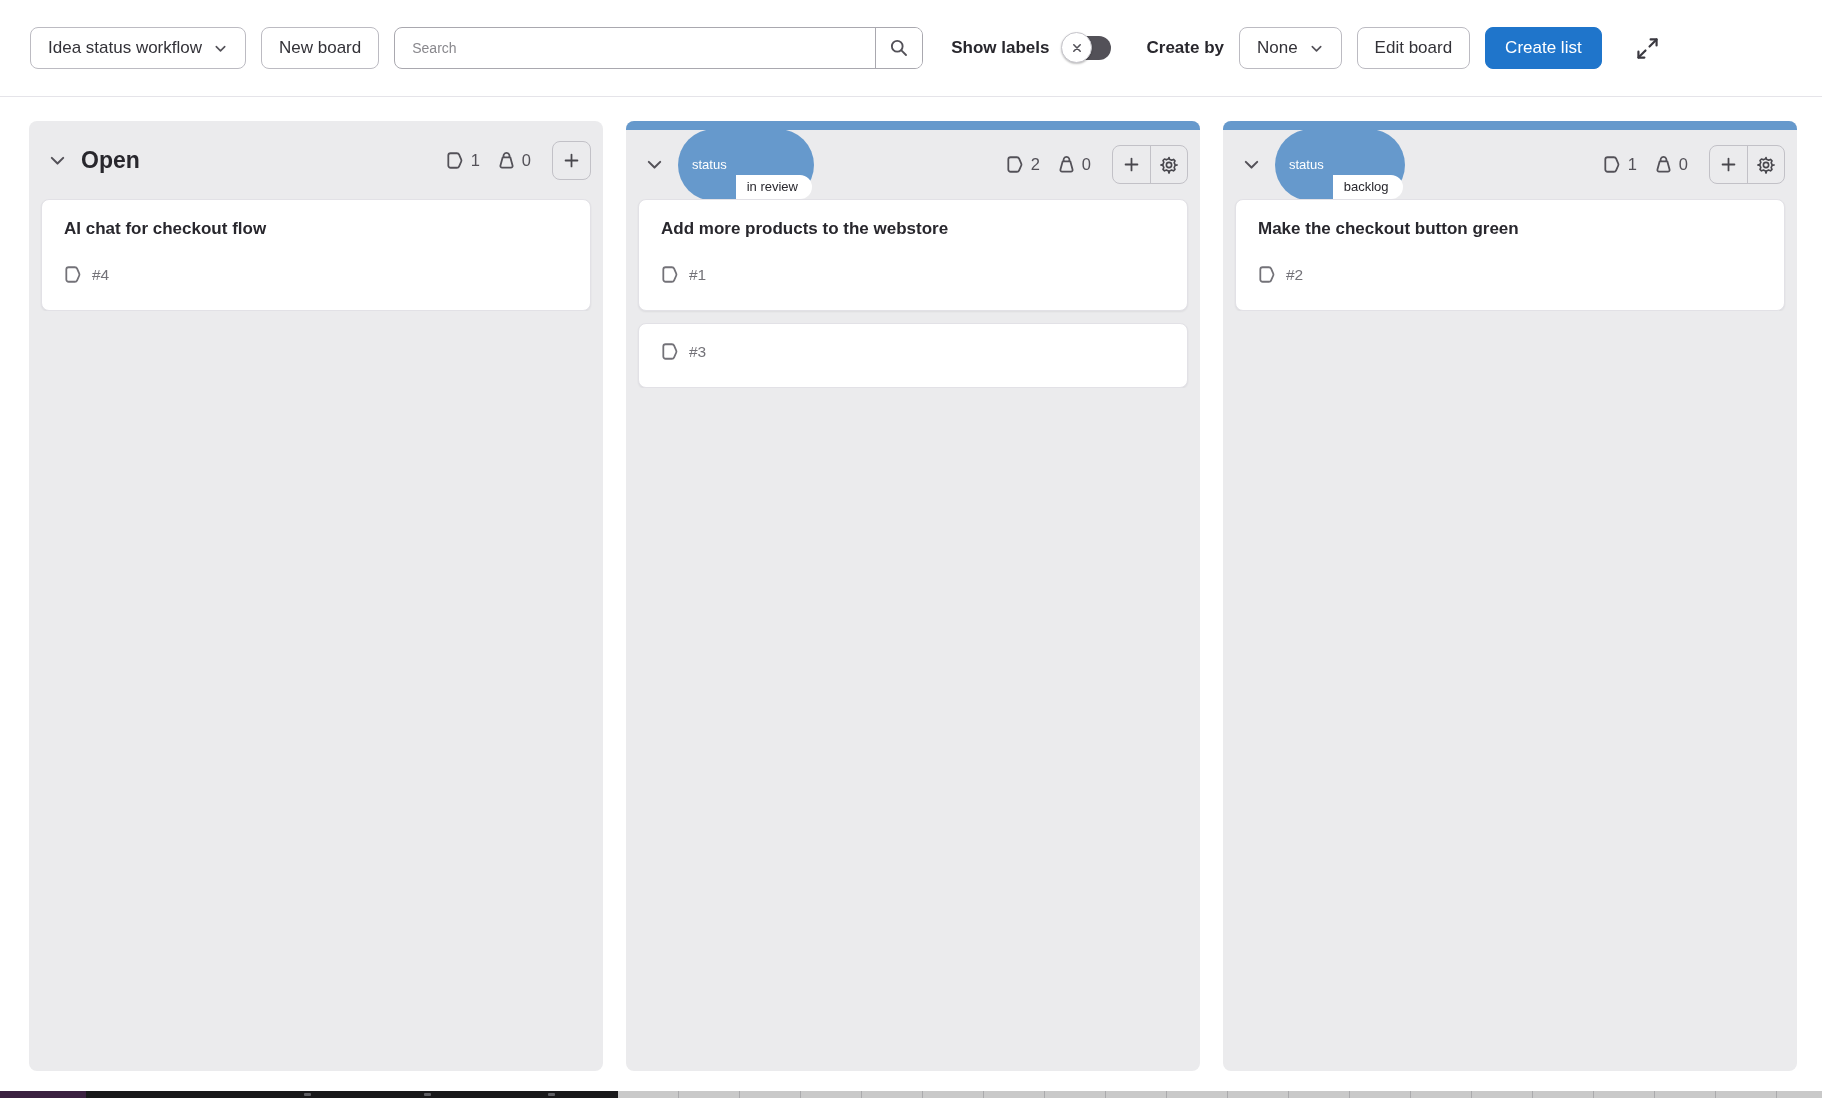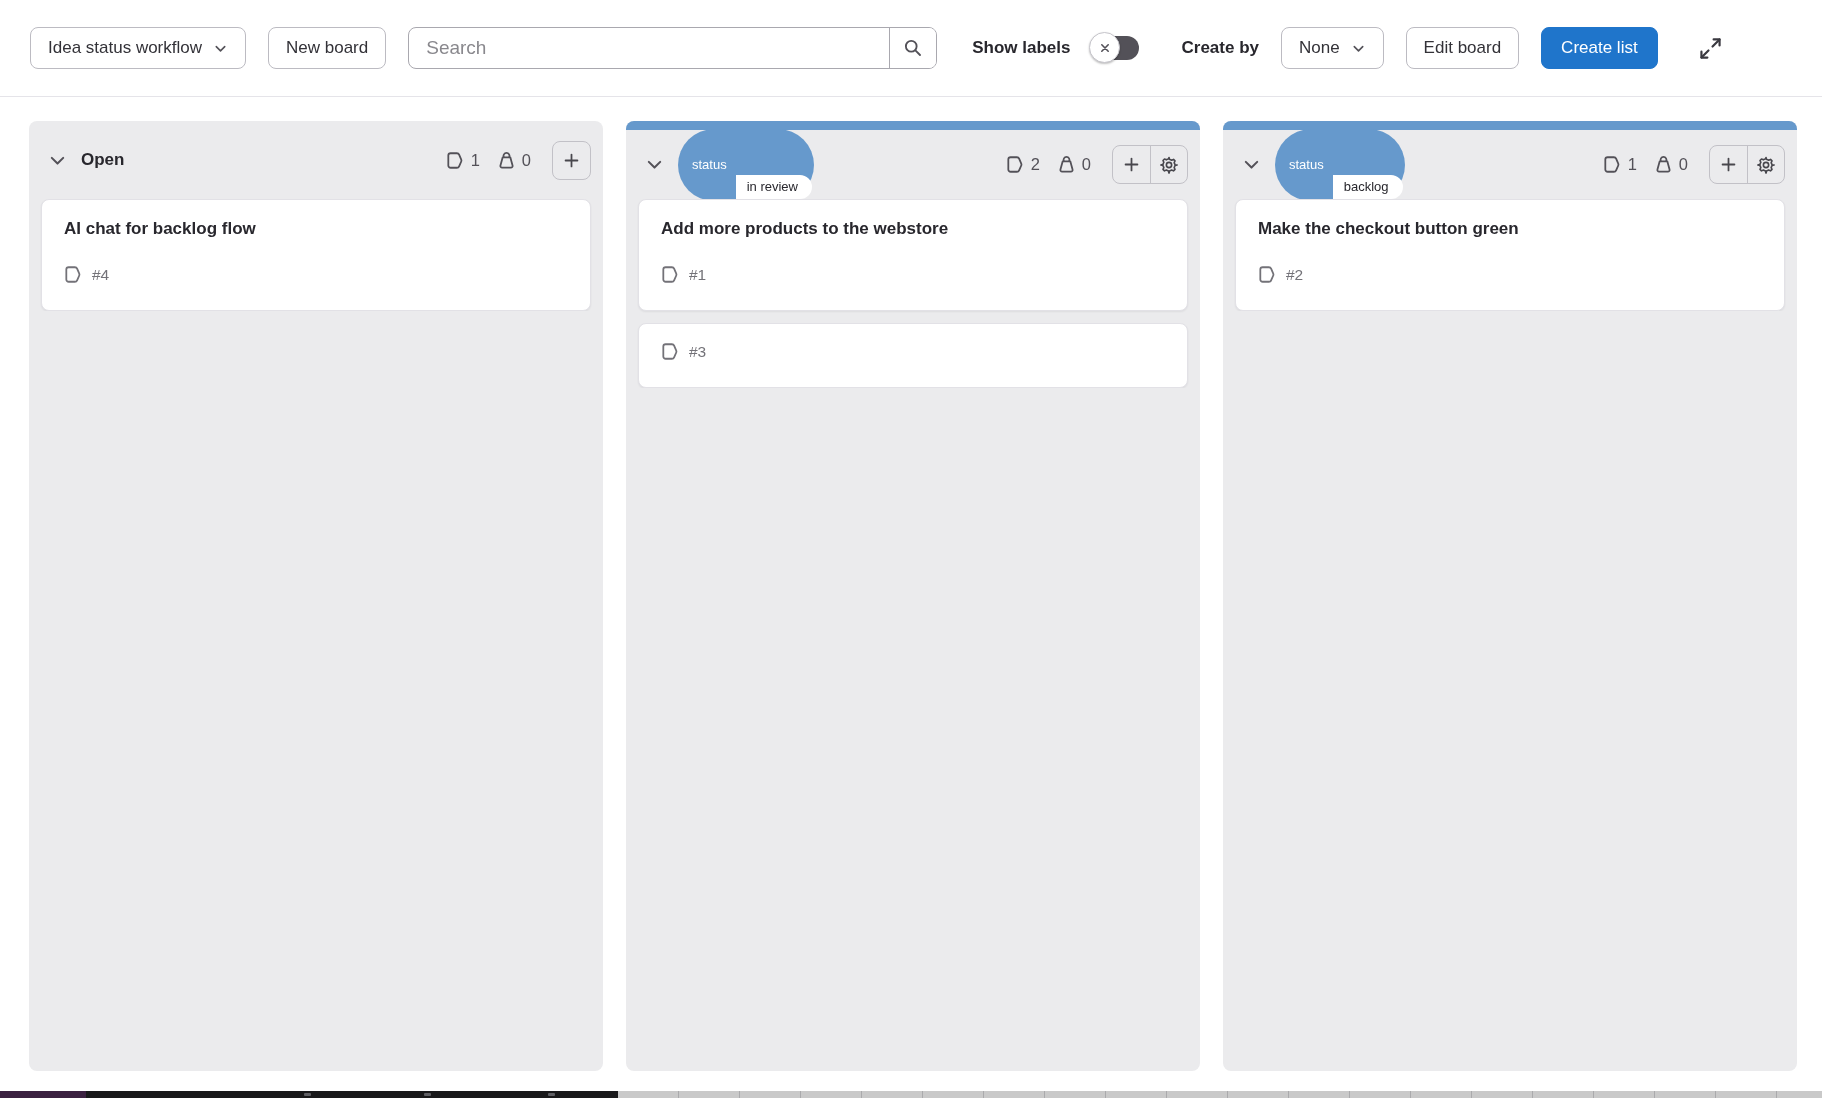--- a/index.html
+++ b/index.html
@@ -7,30 +7,30 @@
     --toggle-off:#535158; --text:#333238; --muted:#535158; --ref:#737278;
     --btn-border:#bcbbc2;
   }
   *{box-sizing:border-box;margin:0;padding:0;}
   html,body{width:1822px;height:1098px;overflow:hidden;background:#fff;
     font-family:"Liberation Sans",sans-serif;color:var(--text);}
   svg{display:block;}
 
   
   .toolbar{height:97px;display:flex;align-items:center;padding:0 30px;
-    column-gap:22px;border-bottom:1px solid #e5e4e9;background:#fff;}
+    column-gap:15px;border-bottom:1px solid #e5e4e9;background:#fff;}
   .btn{display:flex;align-items:center;justify-content:center;gap:11px;height:42px;
     padding:0 17px;border:1px solid var(--btn-border);border-radius:8px;background:#fff;
     font-family:inherit;font-size:17px;color:var(--text);cursor:pointer;white-space:nowrap;}
   .btn .chev{color:#535158;}
   .btn-primary{background:var(--accent);border-color:var(--accent);color:#fff;padding:0 19px;}
   .search-box{display:flex;align-items:stretch;height:42px;width:529px;
     border:1px solid #a9a8af;border-radius:8px;overflow:hidden;background:#fff;}
   .search-box input{flex:1;border:0;outline:0;padding:0 17px;font-family:inherit;
-    font-size:19px;color:var(--text);background:transparent;}
+    font-size:14px;color:var(--text);background:transparent;}
   .search-box input::placeholder{color:#89888d;}
   .search-btn{width:47px;display:flex;align-items:center;justify-content:center;
     border:0;border-left:1px solid #a9a8af;background:#fff;color:#535158;cursor:pointer;}
   .bold-label{font-size:17px;font-weight:700;color:#28272d;white-space:nowrap;margin-left:13px;}
   .toggle{position:relative;width:46px;height:24px;border-radius:12px;
     background:var(--toggle-off);border:0;cursor:pointer;margin:0 6px 0 1px;}
   .toggle .knob{position:absolute;left:-4px;top:-4px;width:31px;height:31px;border-radius:50%;
     background:#fff;border:1px solid #c6c5cb;box-shadow:0 1px 2px rgba(0,0,0,.25);
     display:flex;align-items:center;justify-content:center;color:#535158;}
   .group-by{margin-left:14px;}
@@ -40,21 +40,21 @@
   
   .board{display:flex;gap:23px;padding:24px 22px 0 29px;height:975px;}
   .list{width:574px;height:950px;background:var(--col-bg);border-radius:8px;
     display:flex;flex-direction:column;flex:none;}
   .list-topbar{height:9px;border-radius:8px 8px 0 0;background:var(--label-blue);flex:none;}
   .list-header{height:69px;flex:none;display:flex;align-items:center;
     padding:0 12px 0 13px;gap:9px;}
   .list.plain .list-header{height:78px;}
   .chevron-btn{border:0;background:transparent;color:#535158;cursor:pointer;
     width:30px;height:30px;display:flex;align-items:center;justify-content:center;flex:none;}
-  .list-title{font-size:17px;font-weight:700;color:#28272d;}
+  .list-title{font-size:23px;font-weight:700;color:#28272d;}
   .scoped-label{display:flex;align-items:center;background:var(--label-blue);
     border-radius:999px;padding:2px;cursor:pointer;font-size:13px;line-height:1;}
   .scoped-label .scope{color:#fff;padding:5px 9px 6px 12px;}
   .scoped-label .value{background:#fff;color:#28272d;border-radius:3px 999px 999px 3px;
     padding:5px 14px 6px 11px;margin-top:44px;}
   .spacer{flex:1;}
   .count{display:flex;align-items:center;gap:6px;color:var(--muted);font-size:16.5px;}
   .count + .count{margin-left:8px;}
   .btn-group{margin-left:12px;display:flex;border:1px solid #c2c1c7;border-radius:8px;
     overflow:hidden;flex:none;}
@@ -179,21 +179,21 @@
             <svg width="19" height="19" viewBox="0 0 16 16">
                 <path d="M8 3v10M3 8h10" stroke="currentColor" stroke-width="1.5" stroke-linecap="round"></path>
               </svg>
           </span>
         </button>
 
       </div>
     </header>
     <div class="cards">
         <article class="card">
-    <h4 class="card-title">AI chat for backlog flow</h4>
+    <h4 class="card-title">AI chat for checkout flow</h4>
     <div class="card-ref">
       <span>
         <svg width="19" height="19" viewBox="0 0 16 16">
                 <path d="M3.9 1.9h5.3a2 2 0 0 1 1.84 1.22l1.8 4.06a2.1 2.1 0 0 1 0 1.64l-1.8 4.06A2 2 0 0 1 9.2 14.1H3.9A1.95 1.95 0 0 1 1.95 12.15v-8.3A1.95 1.95 0 0 1 3.9 1.9Z" fill="none" stroke="currentColor" stroke-width="1.5"></path>
               </svg>
       </span>
       <span class="ref">#4</span>
     </div>
   </article>
       </div>

